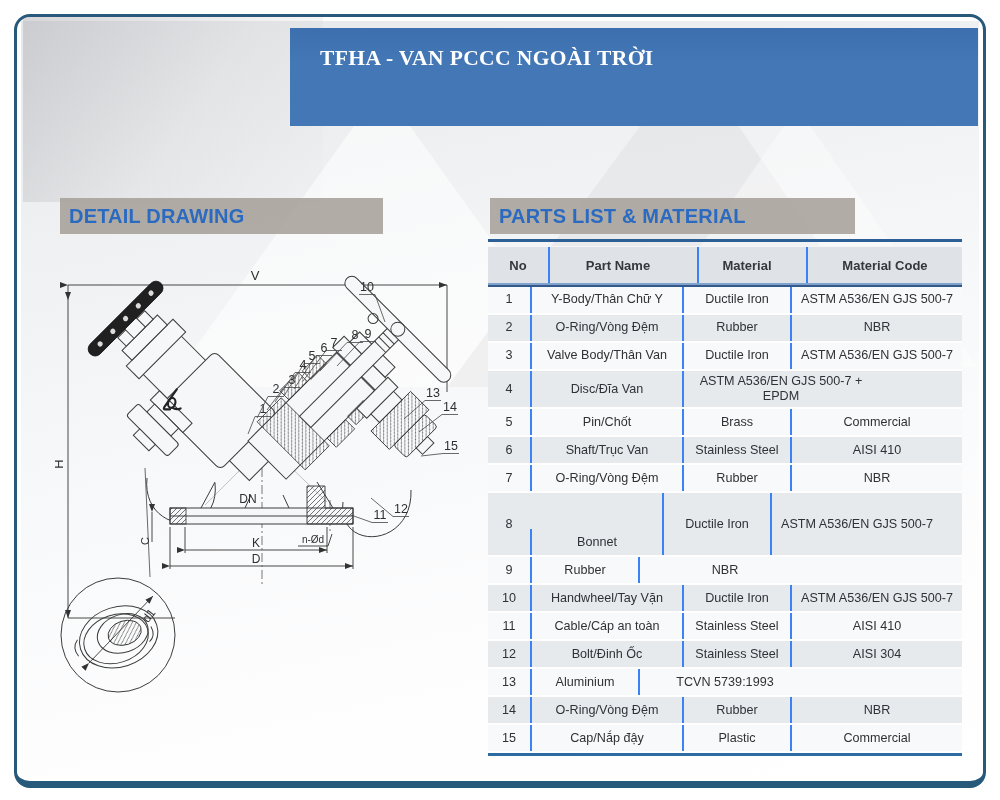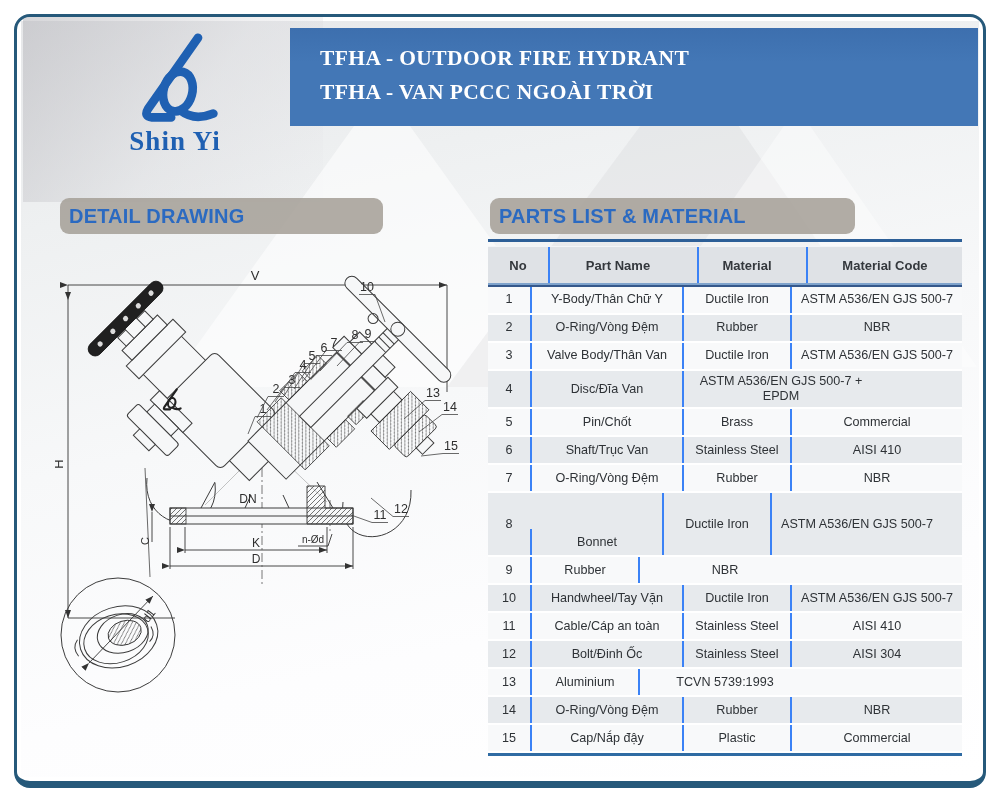--- a/index.html
+++ b/index.html
@@ -25,21 +25,21 @@
   .brand-name { font-family:"Liberation Serif","DejaVu Serif",serif; font-weight:bold;
     font-size:27px; color:#1f60b2; letter-spacing:1px; margin-top:-2px; }
 
   .banner { position:absolute; left:273px; top:11px; width:688px; height:98px;
     background:linear-gradient(180deg,#3d6fae 0%,#4377b6 35%,#4276b4 100%);
     color:#fff; padding:13px 0 0 30px; }
   .banner .line { font-family:"Liberation Serif","DejaVu Serif",serif; font-weight:bold;
     font-size:21.5px; letter-spacing:.4px; line-height:1.6; white-space:nowrap; }
 
   .secbar { position:absolute; height:36px; background:rgba(166,160,152,.88);
-    display:flex; align-items:center;border-radius:9px; }
+    display:flex; align-items:center; }
   .secbar span { font-weight:bold; font-size:20px; color:#2b6ac1; letter-spacing:.2px; padding-left:9px; }
   .secbar.detail { left:43px; top:181px; width:323px; }
   .secbar.parts  { left:473px; top:181px; width:365px; }
   .parts-rule { position:absolute; left:471px; top:222px; width:474px; height:3px; background:#2d5f97; }
 
   .table-wrap { position:absolute; left:471px; top:229px; width:474px; }
   .t-head { display:flex; background:#dfe2e6; border-top:1px solid #f3f5f7;
     border-bottom:2px solid #7fa3cc; }
   .t-head .hc { min-height:36px; display:flex; align-items:center; justify-content:center;
     font-weight:bold; font-size:13px; color:#34383d; text-align:center;margin-left:11px; }
@@ -75,29 +75,22 @@
 </svg>
 
 <div class="page">
   <div class="card">
     <div class="content-bg"></div>
     <div class="tri tri-c"></div>
     <div class="tri tri-a"></div>
     <div class="tri tri-b"></div>
     <div class="tri tri-d"></div>
 
-    <div class="logo-block">
-      <svg class="logo-mark" width="96" height="96" viewBox="0 0 100 100" style="color: rgb(31, 96, 178);">
-          <use href="#logoMark"></use>
-        </svg>
-      <div class="brand-name" style="color: rgb(31, 96, 178);">Shin Yi</div>
-    </div>
 
     <div class="banner" style="background: linear-gradient(rgb(61, 111, 174) 0%, rgb(67, 119, 182) 35%, rgb(67, 119, 182) 100%);">
-      <div class="line">TFHA - OUTDOOR FIRE HYDRANT</div>
       <div class="line">TFHA - VAN PCCC NGOÀI TRỜI</div>
     </div>
 
     <div class="secbar detail">
       <span style="color: rgb(43, 106, 193);">DETAIL DRAWING</span>
     </div>
     <div class="secbar parts">
       <span style="color: rgb(43, 106, 193);">PARTS LIST &amp; MATERIAL</span>
     </div>
     <div class="parts-rule"></div>

